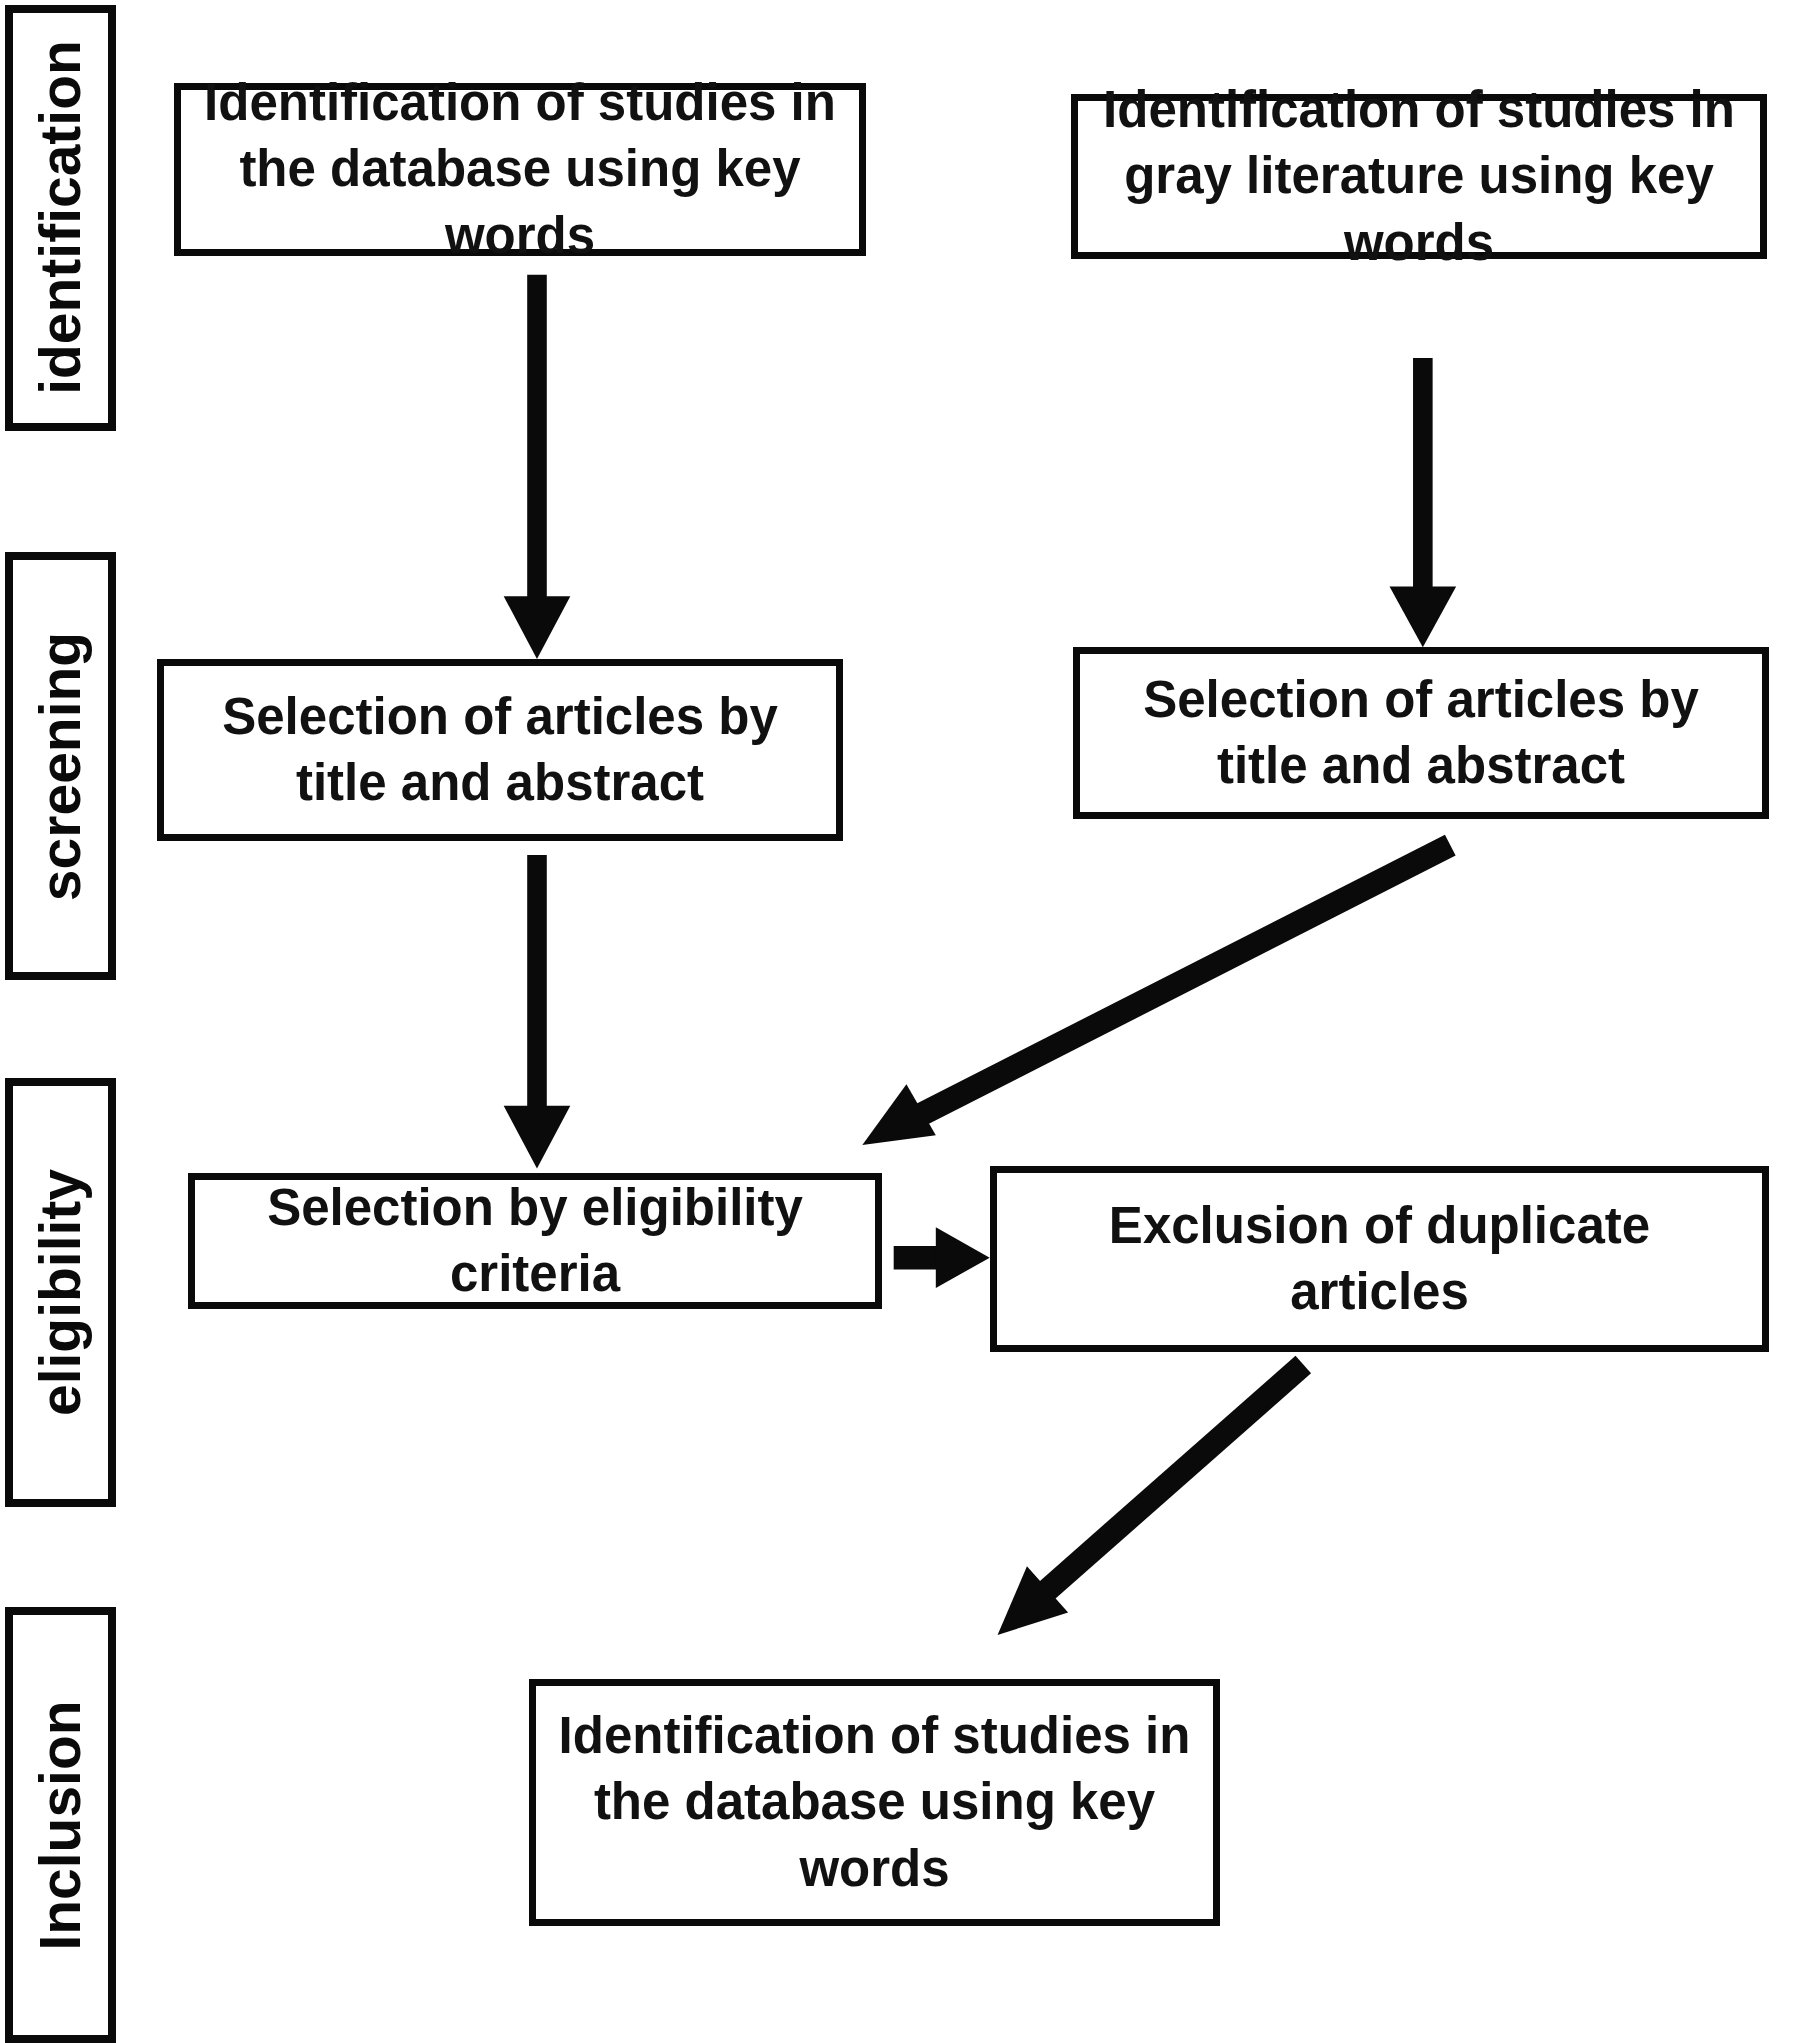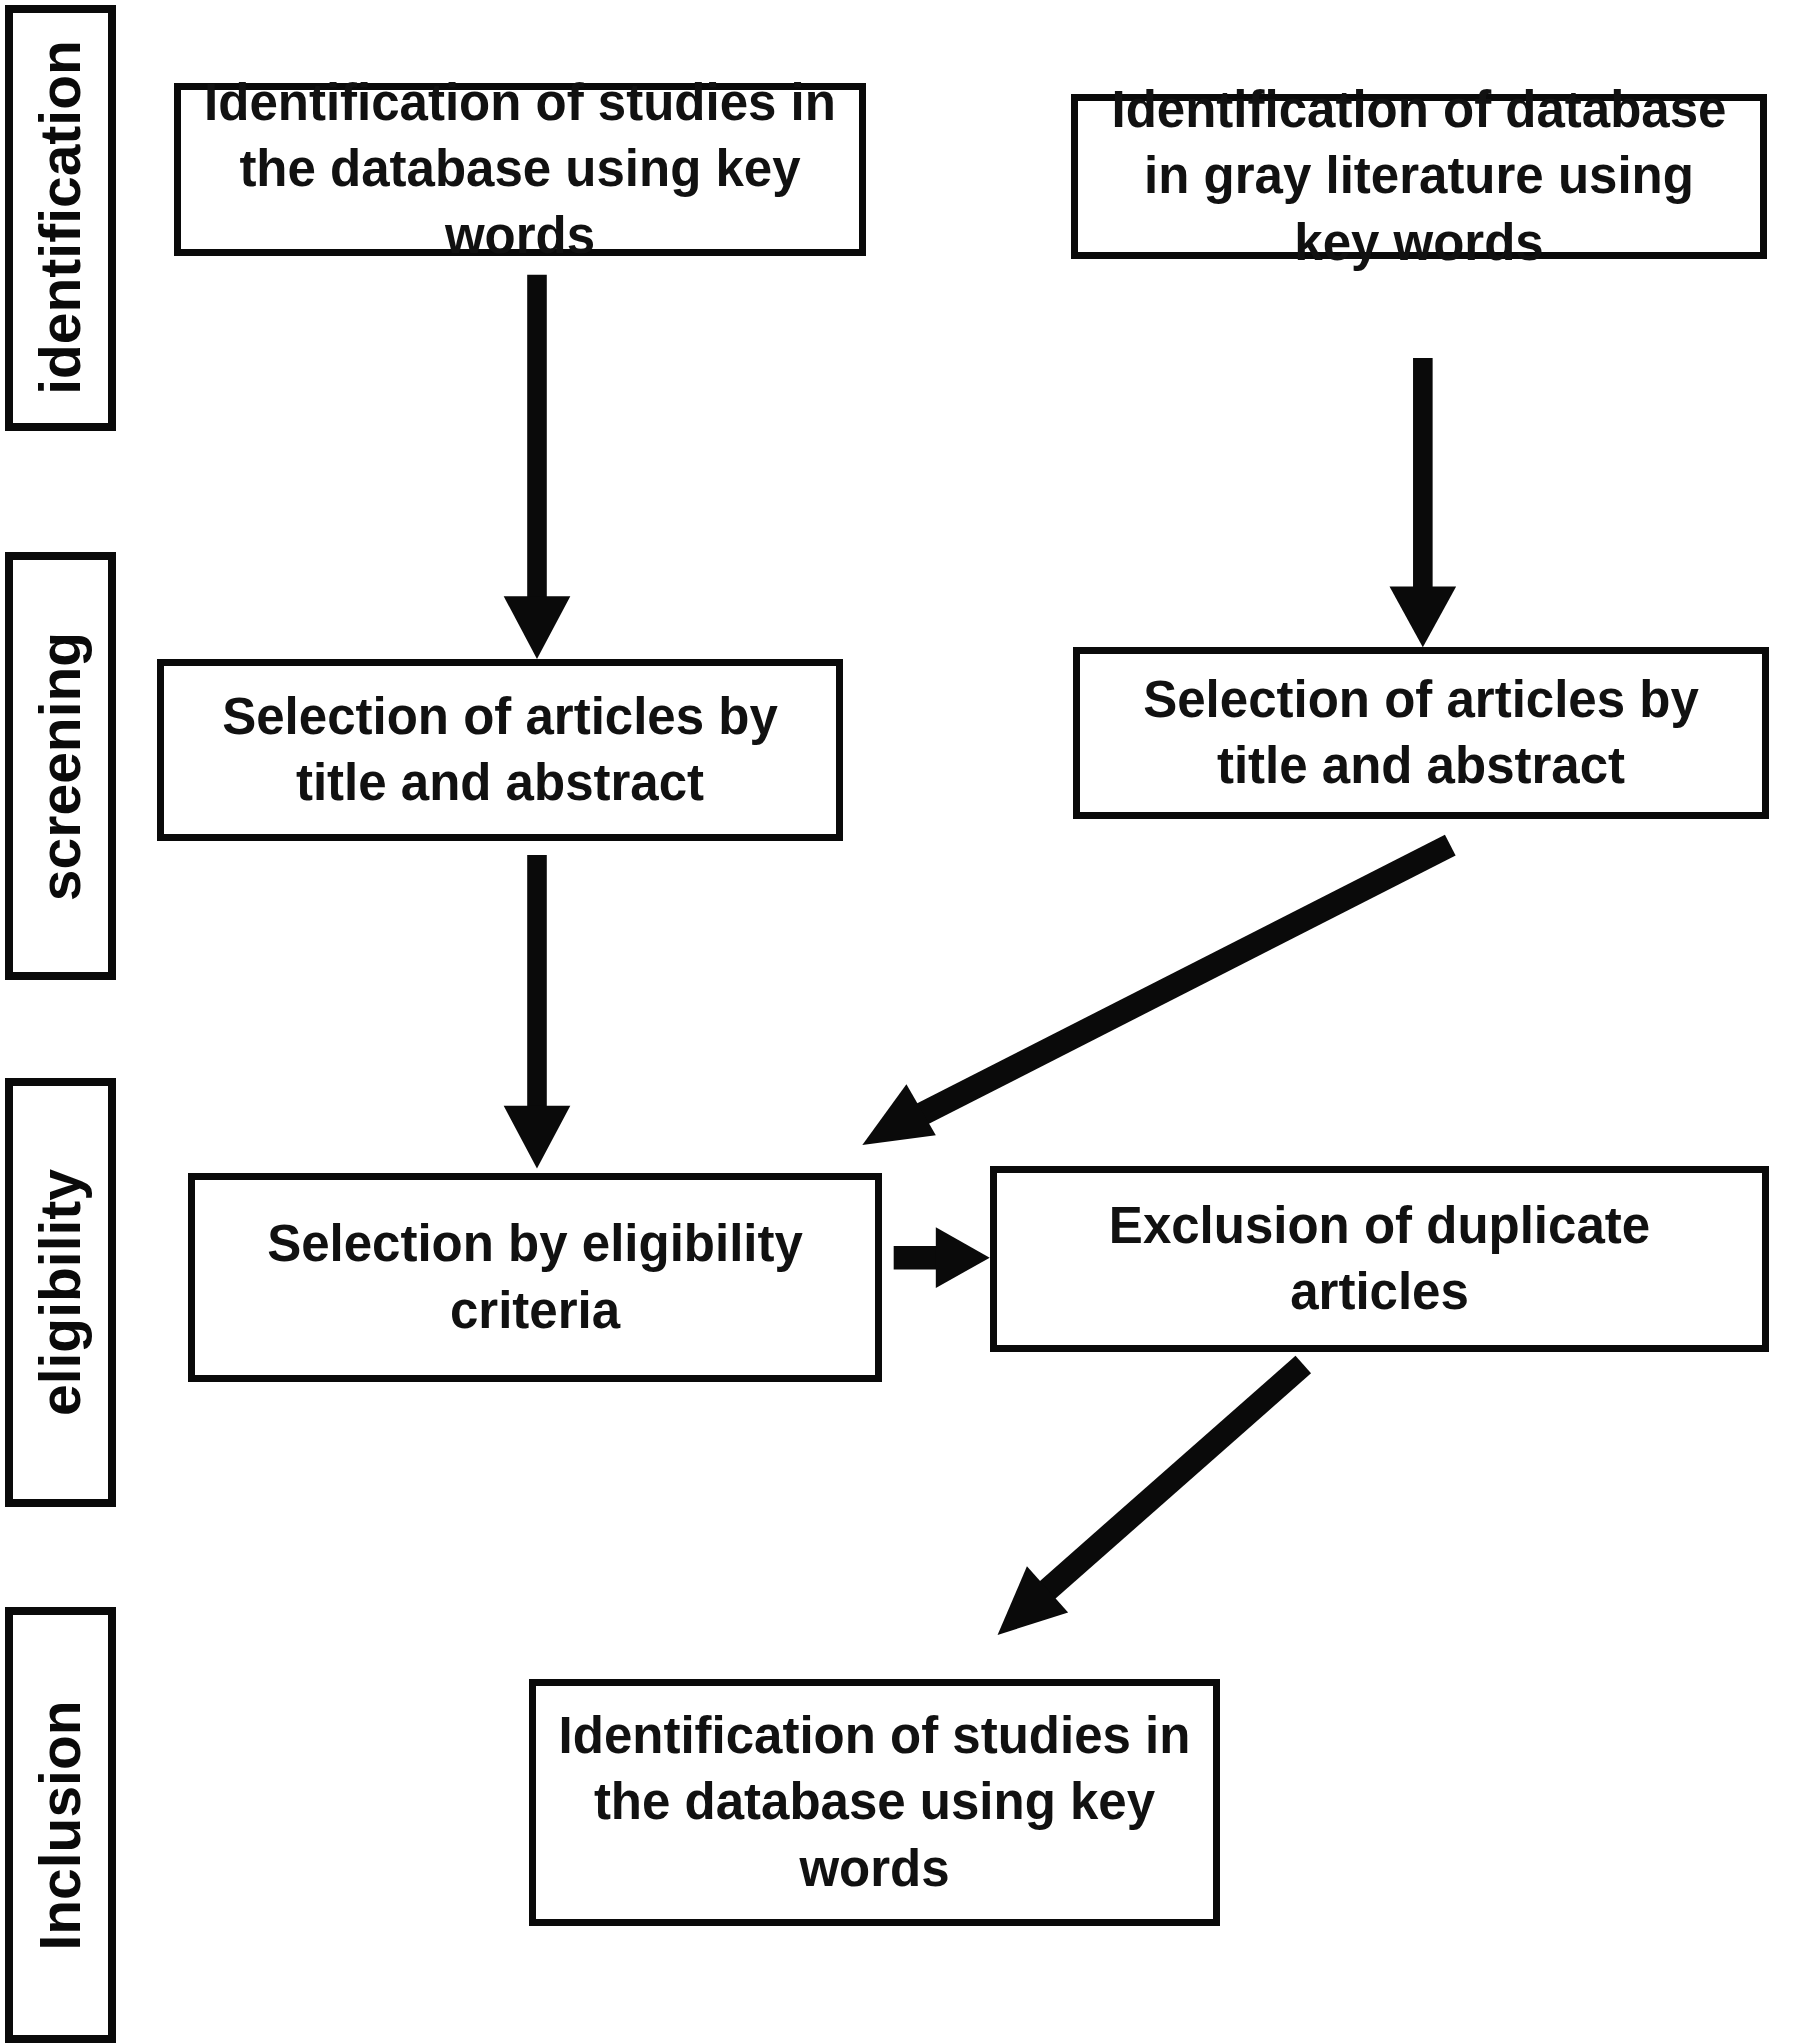--- a/index.html
+++ b/index.html
@@ -86,32 +86,32 @@
 
   <div class="stage-label" style="left:4.9px; top:1607px; width:111px; height:436px;">
     <span class="vtext">Inclusion</span>
   </div>
 
   <div class="node" style="left:174px; top:83px; width:692px; height:173px;">
     <span class="ntext">Identification of studies in the database using key words</span>
   </div>
 
   <div class="node" style="left:1071px; top:94px; width:696px; height:165px;">
-    <span class="ntext">Identification of database in gray literature using key words</span>
+    <span class="ntext">Identification of studies in gray literature using key words</span>
   </div>
 
   <div class="node" style="left:157px; top:659px; width:686px; height:182px;">
     <span class="ntext">Selection of articles by title and abstract</span>
   </div>
 
   <div class="node" style="left:1073px; top:647px; width:696px; height:172px;">
     <span class="ntext">Selection of articles by title and abstract</span>
   </div>
 
-  <div class="node" style="left:188px; top:1173px; width:694px; height:209px;">
+  <div class="node" style="left:188px; top:1173px; width:694px; height:136px;">
     <span class="ntext">Selection by eligibility criteria</span>
   </div>
 
   <div class="node" style="left:990px; top:1166px; width:779px; height:186px;">
     <span class="ntext">Exclusion of duplicate articles</span>
   </div>
 
   <div class="node" style="left:529px; top:1679px; width:691px; height:247px;">
     <span class="ntext">Identification of studies in the database using key words</span>
   </div>

